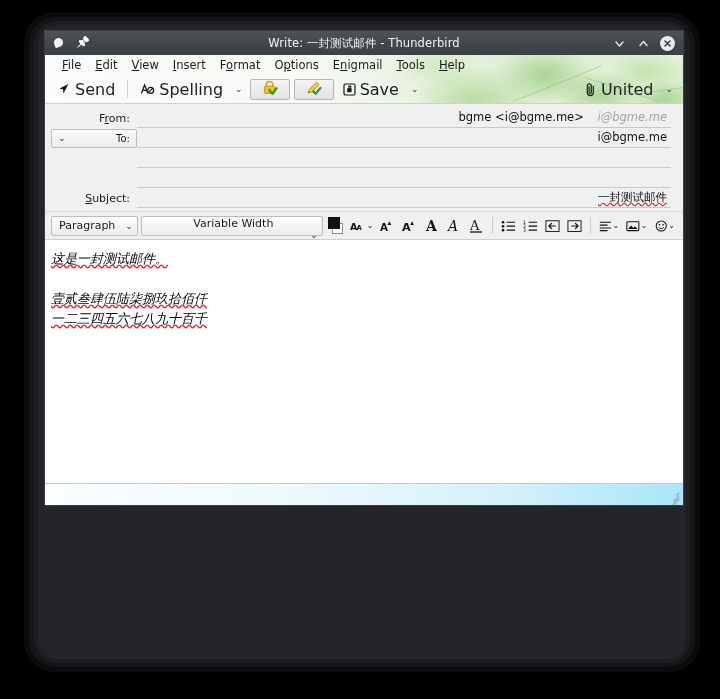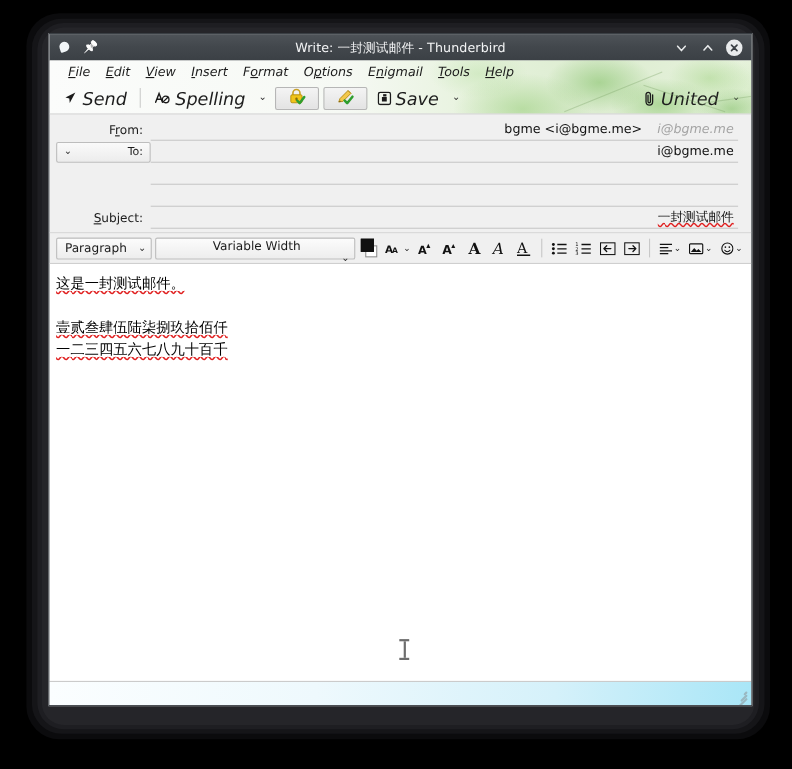--- a/index.html
+++ b/index.html
@@ -27,21 +27,21 @@
   }
   .sh1 { left: 24px;  top: 12px;  width: 676px; height: 660px; background:#0b0b0d; border-radius: 30px; }
   .sh2 { left: 29px;  top: 17px;  width: 666px; height: 650px; background:#151518; border-radius: 27px; }
   .sh3 { left: 34px;  top: 21px;  width: 656px; height: 642px; background:#1e1e22; border-radius: 24px; }
   .sh4 { left: 38px;  top: 25px;  width: 648px; height: 634px; background:#252529; border-radius: 20px; }
 
   
   #window {
     position: absolute;
     left: 44px; top: 30px;
-    width: 640px; height: 612px;
+    width: 640px; height: 476px;
     background: #f2f2f2;
     display: flex; flex-direction: column;
     overflow: hidden;
     border: 1px solid #3a3f44;
   }
 
   
   #titlebar {
     height: 24px;
     background: linear-gradient(to bottom, #4e5358 0%, #42474c 50%, #3b4045 100%);
@@ -87,21 +87,20 @@
     background:
       radial-gradient(ellipse 90px 46px at 430px 44px, rgba(150,205,120,.55) 0%, rgba(150,205,120,0) 70%),
       radial-gradient(ellipse 70px 38px at 500px 20px, rgba(128,192,100,.55) 0%, rgba(128,192,100,0) 70%),
       radial-gradient(ellipse 66px 34px at 556px 40px, rgba(140,200,112,.60) 0%, rgba(140,200,112,0) 70%),
       radial-gradient(ellipse 52px 30px at 600px 16px, rgba(168,214,140,.55) 0%, rgba(168,214,140,0) 72%),
       radial-gradient(ellipse 46px 26px at 620px 44px, rgba(120,186,92,.50) 0%, rgba(120,186,92,0) 72%),
       radial-gradient(ellipse 60px 30px at 390px 12px, rgba(186,224,166,.45) 0%, rgba(186,224,166,0) 75%),
       radial-gradient(ellipse 110px 50px at 660px 30px, rgba(196,228,176,.55) 0%, rgba(196,228,176,0) 70%),
       linear-gradient(to right, #fbfcfb 0%, #f6f9f4 42%, #e6f2dc 62%, #dcecd0 78%, #e8f3de 100%);
     flex: none;
-    font-style: italic;
   }
   .veinline {
     position: absolute; background: rgba(120,160,100,.35); height: 1px; transform-origin: left center;
   }
 
   
   #menubar { display: flex; align-items: center; height: 20px; padding-left: 10px; }
   .menu-item {
     font-size: 11.5px; color: #1b1b1b; padding: 1px 7px; cursor: default;
     white-space: nowrap;
@@ -196,21 +195,21 @@
 
   
   #composewrap {
     flex: 1; background: #ffffff; border-top: 1px solid #cfcfcf;
     position: relative; overflow: hidden;
     padding: 9px 10px 0 6px;
   }
   #composebody {
     font-size: 13px; color: #000; line-height: 20px;
   }
-  #composebody p { margin: 0 0 0 0; }
+  #composebody p { margin: 0 0 0 0; font-style: italic; }
   .blankline { height: 20px; }
   .caret-ibeam {
     position: absolute; left: 318px; top: 341px;
     width: 9px; height: 19px;
   }
   .caret-ibeam .stem { position:absolute; left:4px; top:2px; width:2px; height:15px; background:#6d6d6d; }
   .caret-ibeam .top { position:absolute; left:0; top:0; width:9px; height:2px; background:#6d6d6d; }
   .caret-ibeam .bot { position:absolute; left:0; bottom:0; width:9px; height:2px; background:#6d6d6d; }
 
   

